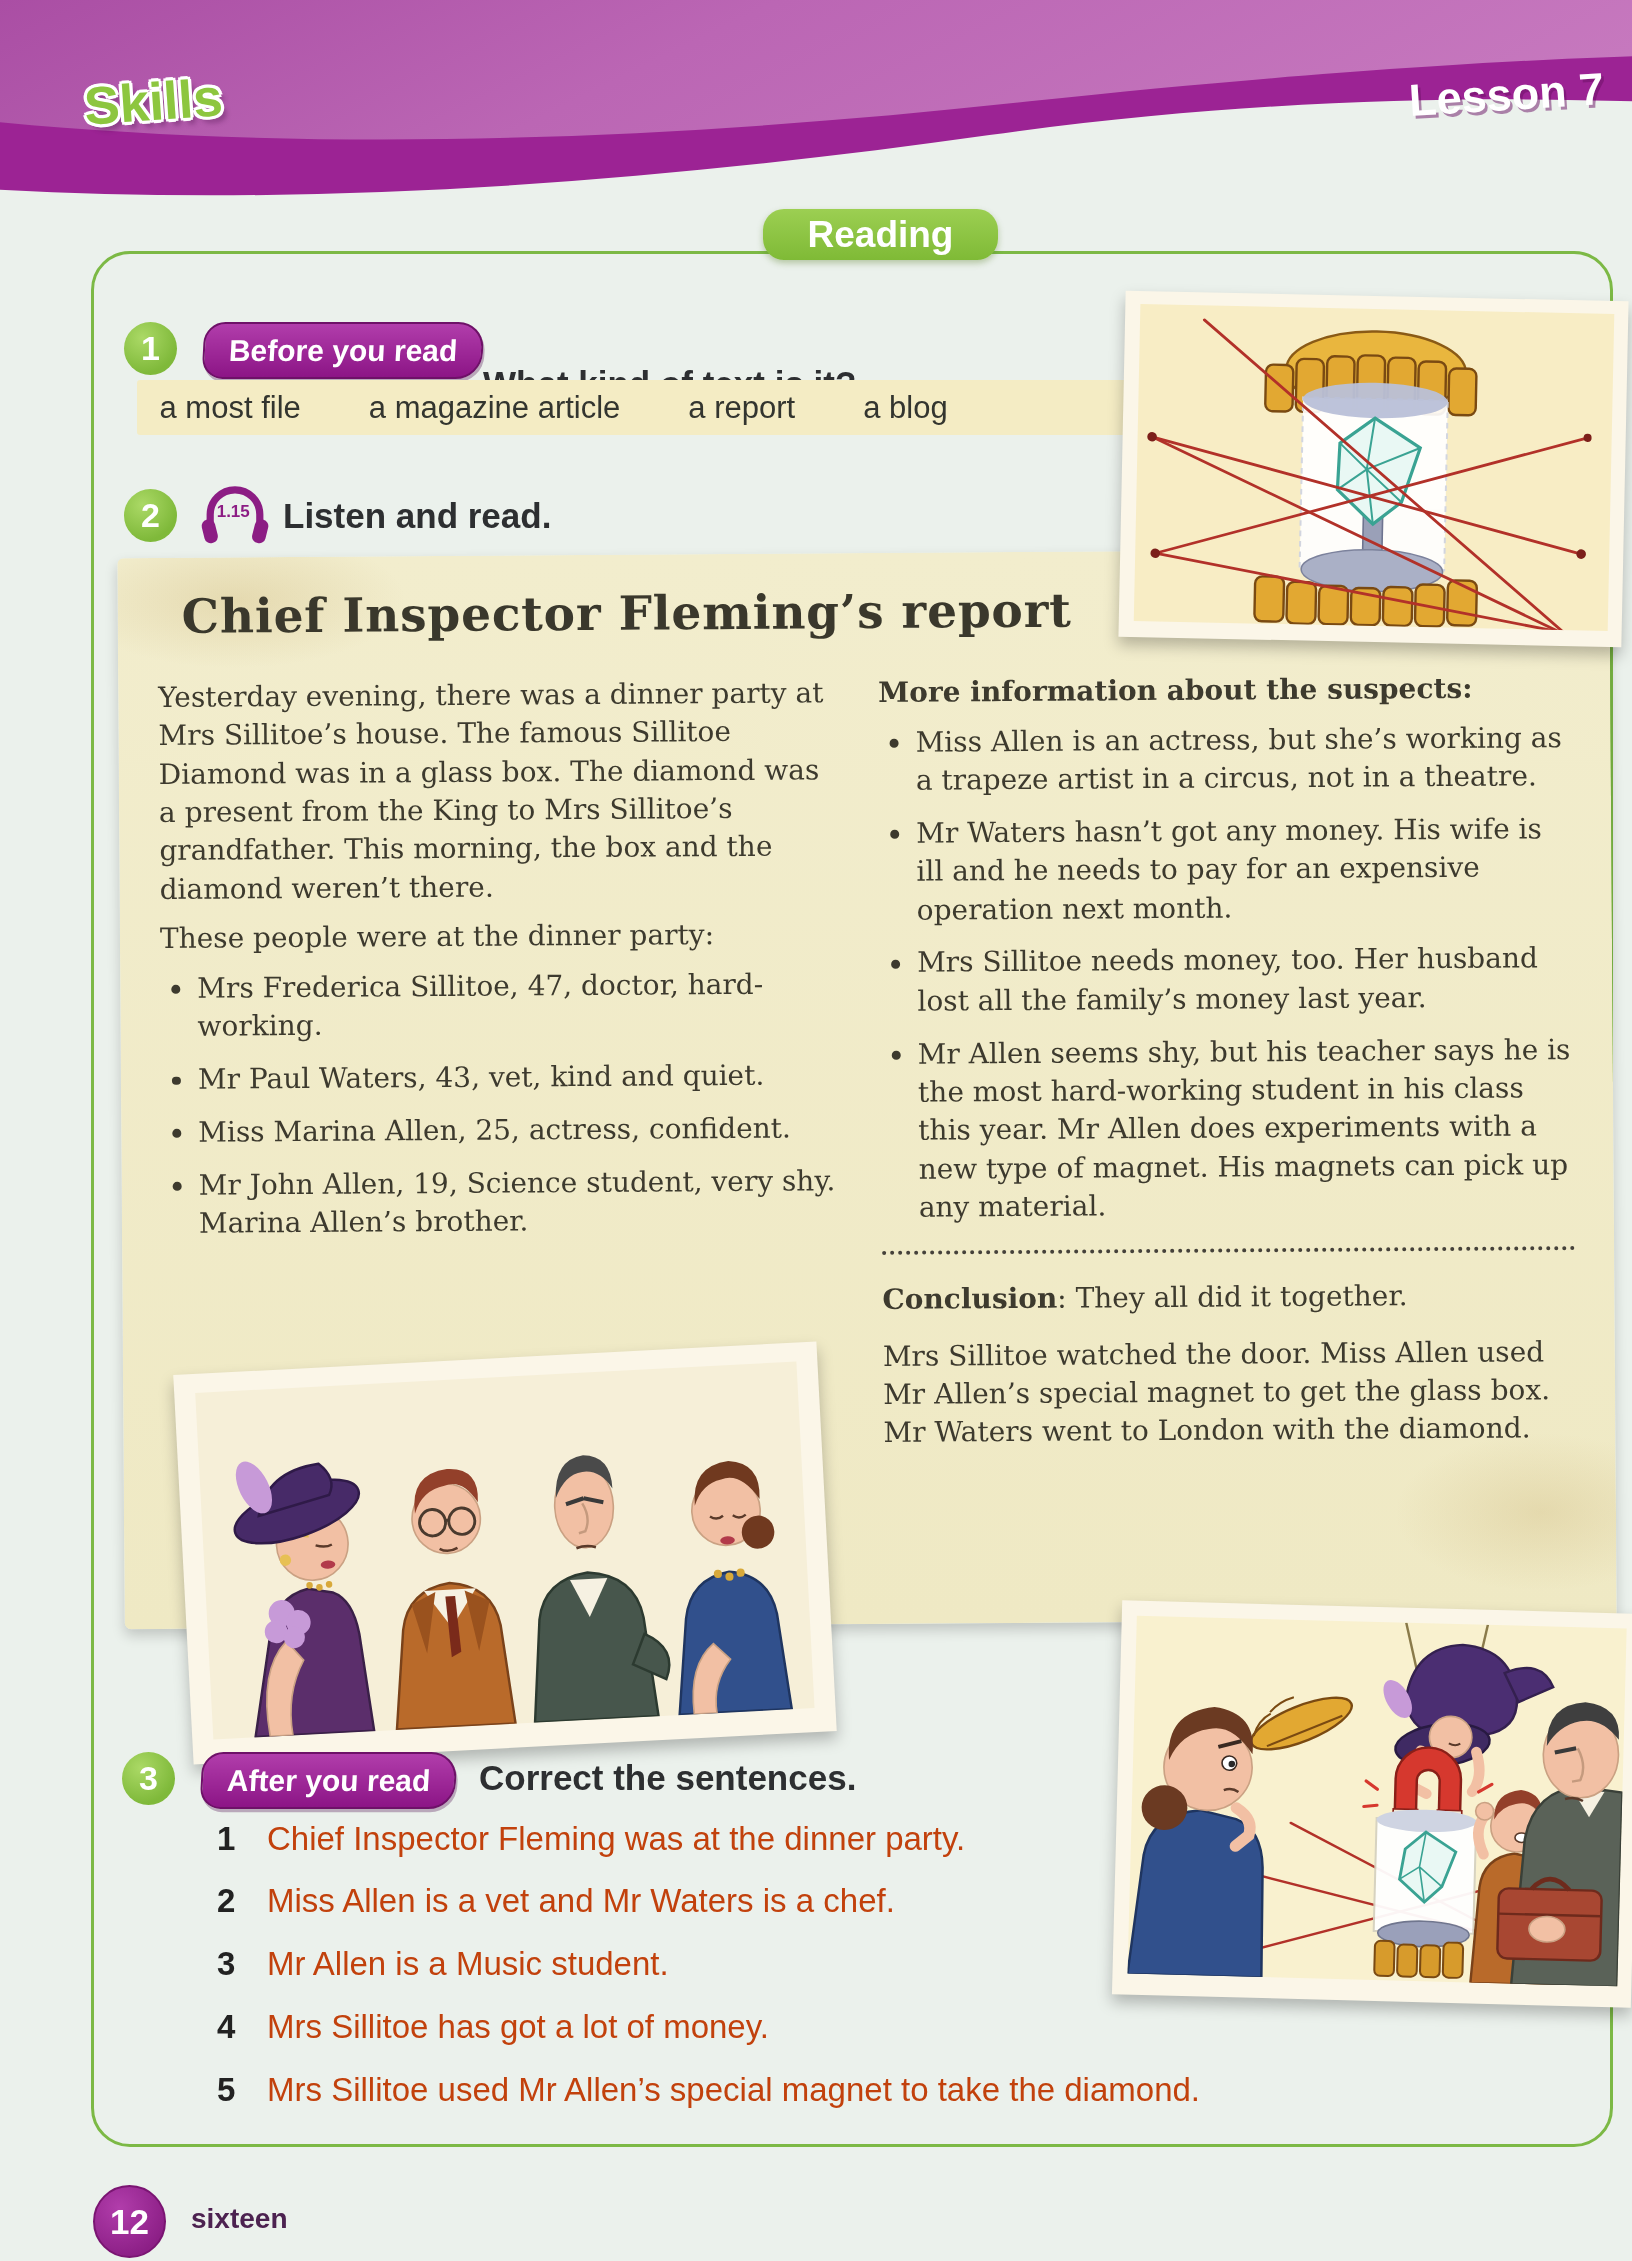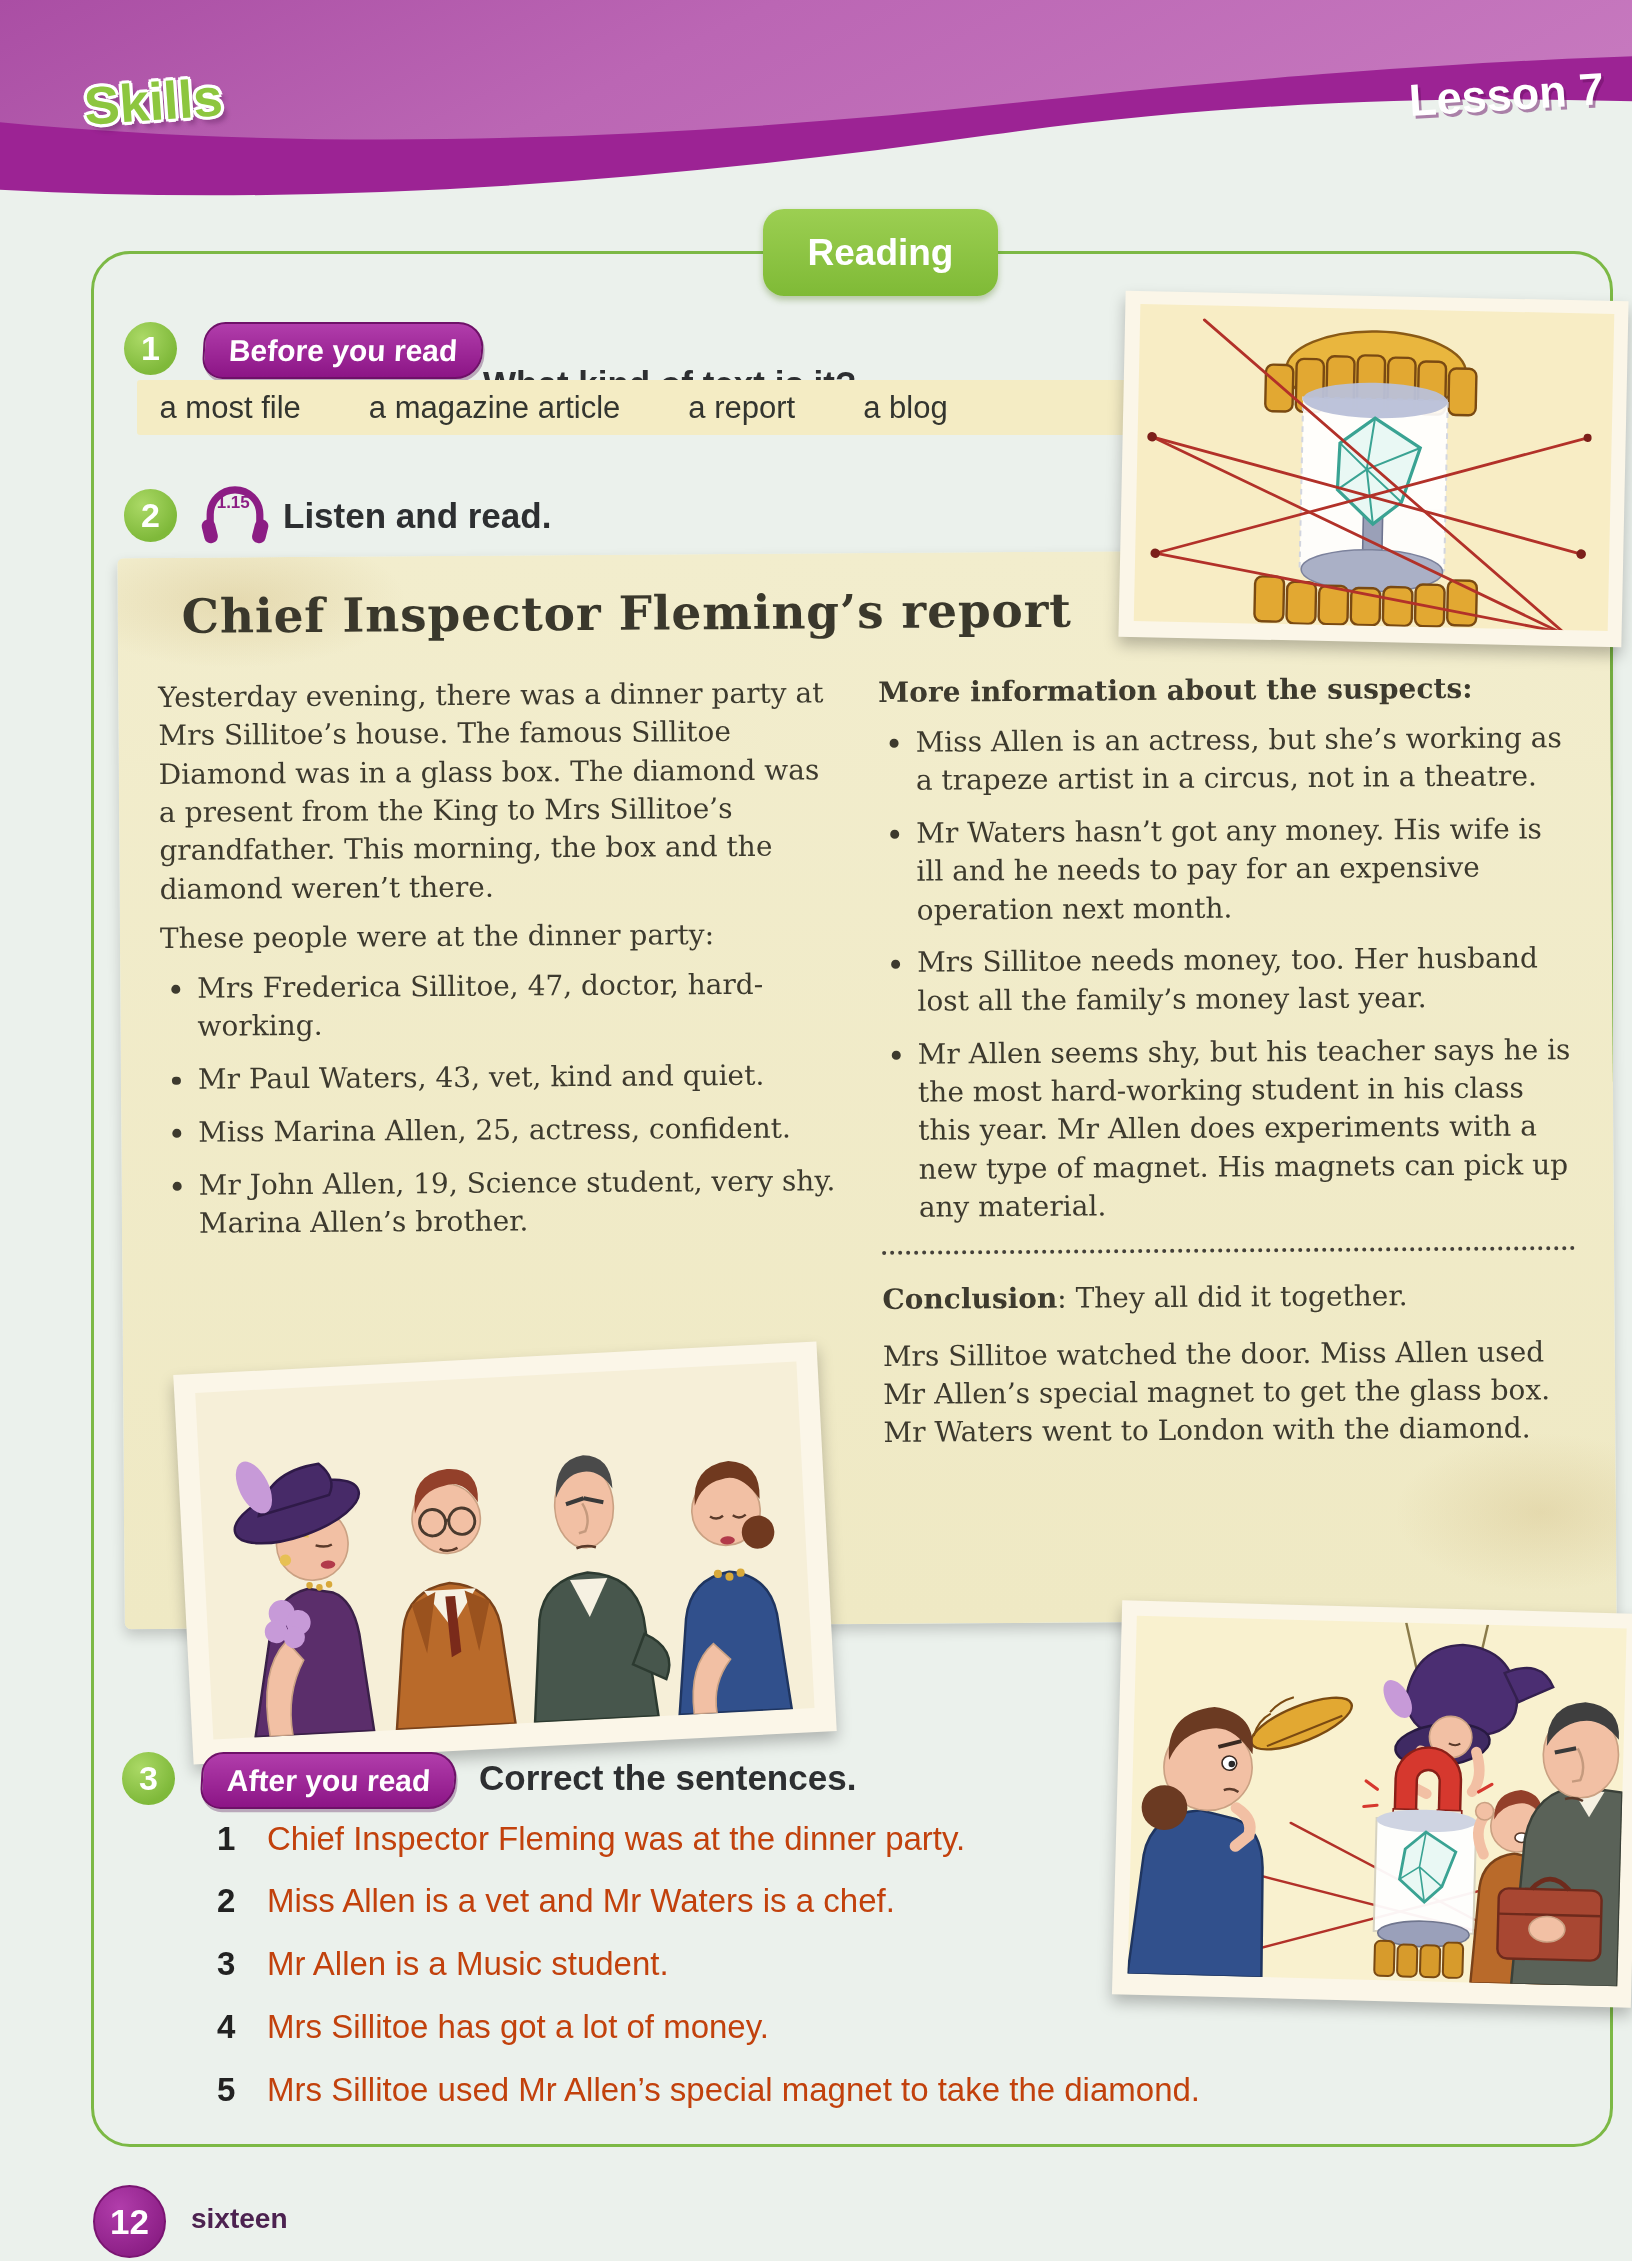--- a/index.html
+++ b/index.html
@@ -9,21 +9,21 @@
   
   .hdr{left:0;top:0;width:1633px;height:201px;}
   .hdr svg{display:block;width:1633px;height:201px;}
   .skills{left:84px;top:71px;font-size:53px;font-weight:bold;color:#8dc63f;transform:rotate(-4deg);
     text-shadow:-3.2px 0 0 #fff,3.2px 0 0 #fff,0 -3.2px 0 #fff,0 3.2px 0 #fff,-2.4px -2.4px 0 #fff,2.4px 2.4px 0 #fff,-2.4px 2.4px 0 #fff,2.4px -2.4px 0 #fff,4.8px 6.4px 4.8px rgba(60,10,60,.35);}
   .lesson{right:29px;top:69px;font-size:45px;font-weight:bold;color:#ffffff;transform:rotate(-3.5deg);
     text-shadow:2.4px 3.2px 0 rgba(105,15,100,.5);}
 
   
   .frame{left:91px;top:251px;width:1516px;height:1890px;border:3.2px solid #7cb945;border-radius:39px;}
-  .pill{left:763px;top:209px;width:235px;height:87px;border-radius:21px;
+  .pill{left:763px;top:209px;width:235px;height:51px;border-radius:21px;
     background:linear-gradient(#9ccf52,#7fba36);box-shadow:0 3.2px 6.4px rgba(80,120,30,.35);
     display:flex;align-items:center;justify-content:center;color:#fff;font-size:37px;font-weight:bold;}
 
   
   .numcirc{width:53px;height:53px;border-radius:50%;background:radial-gradient(circle at 35% 30%,#abd966,#7fb93a 70%);
     display:flex;align-items:center;justify-content:center;color:#fff;font-size:34px;font-weight:bold;}
   .badge{height:53px;padding:0 24px;border-radius:21px 26px 26px 21px;border:2.4px solid #6e1168;
     background:linear-gradient(#b13dab,#8c1586);box-shadow:1.6px 3.2px 0 rgba(70,0,70,.3);transform:skewX(-3deg);
     display:flex;align-items:center;color:#fff;font-size:30px;font-weight:bold;white-space:nowrap;}
   .exq{font-size:35px;font-weight:bold;color:#2d2f31;white-space:nowrap;}
@@ -102,21 +102,21 @@
   <span class="opt">a blog</span>
 </div>
 
 <div class="abs numcirc" style="left:124px;top:489px;">2</div>
 <div class="abs" style="left:199px;top:479px;width:72px;height:69px;">
   <svg viewBox="0 0 90 84" style="width:72px;height:68px;">
     <path d="M14 66 V44 a31 31 0 0 1 62 0 V66" fill="none" stroke="#8c1d84" stroke-width="9" stroke-linecap="round"></path>
     <rect x="5" y="50" width="17" height="30" rx="8" fill="#8c1d84" transform="rotate(-14 13 65)"></rect>
     <rect x="68" y="50" width="17" height="30" rx="8" fill="#8c1d84" transform="rotate(14 77 65)"></rect>
   </svg>
-  <span class="abs track" style="left:17.7px;top:14px;">1.15</span>
+  <span class="abs track" style="left:17.7px;top:23px;">1.15</span>
 </div>
 <div class="abs exq" style="left:283px;top:496px;">Listen and read.</div>
 
 <div class="abs paper">
   <div class="abs rtitle">Chief Inspector Fleming’s report</div>
 
   <div class="abs rcol" style="left:40px;top:121px;width:680px;">
     <p class="lead">Yesterday evening, there was a dinner party at Mrs Sillitoe’s house. The famous Sillitoe Diamond was in a glass box. The diamond was a present from the King to Mrs Sillitoe’s grandfather. This morning, the box and the diamond weren’t there.</p>
     <p class="lead">These people were at the dinner party:</p>
     <ul>

